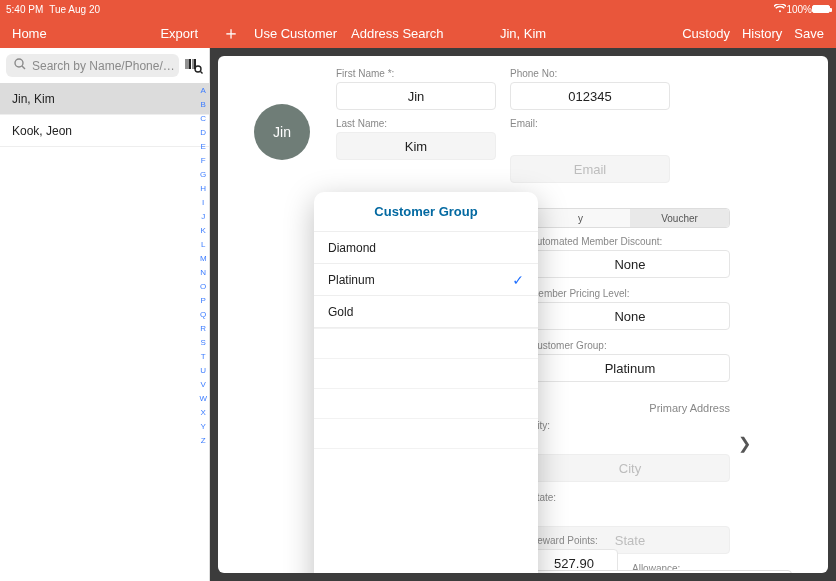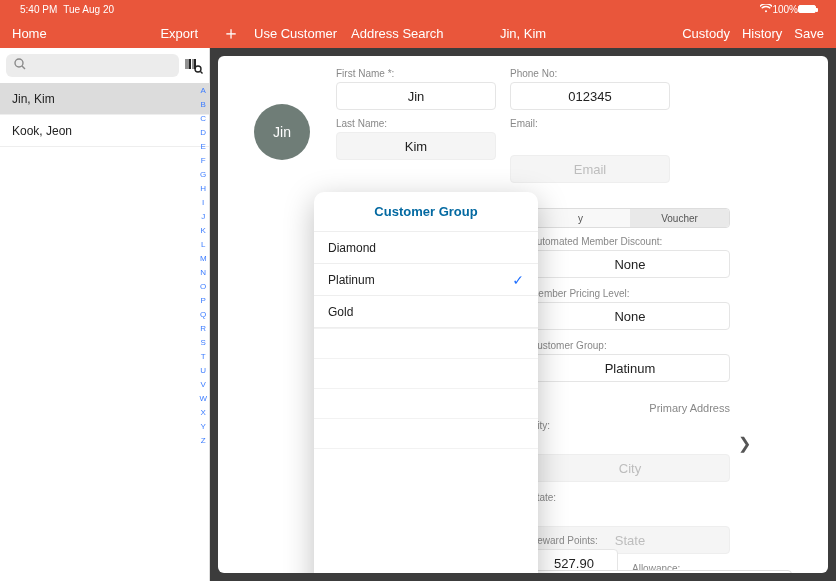--- a/index.html
+++ b/index.html
@@ -1,20 +1,20 @@
 <!DOCTYPE html>
 <html><head>
 <meta charset="utf-8">
 <style>
   * { box-sizing: border-box; margin: 0; padding: 0; font-family: -apple-system, Helvetica, Arial, sans-serif; }
   html, body { width: 836px; height: 581px; overflow: hidden; background: #fff; }
 
   .status-bar {
     height: 18px; background: #E9563B; color: #fff; display: flex;
-    align-items: center; justify-content: space-between; padding: 0 20px; font-size: 10px;
+    align-items: center; justify-content: space-between; padding: 0 6px; font-size: 10px;
   }
   .status-left { display: flex; gap: 6px; }
   .status-right { display: flex; align-items: center; gap: 0; }
   .battery { display: inline-block; width: 18px; height: 8px; border: 1px solid #fff; border-radius: 2px; position: relative; background: #fff;}
   .battery:after { content: ''; position: absolute; right: -3px; top: 2px; width: 2px; height: 4px; background: #fff; border-radius: 0 1px 1px 0;}
 
   .nav-bar { height: 30px; background: #E9563B; color: #fff; display: flex; align-items: center; font-size: 13px; }
   .nav-left { width: 210px; display: flex; align-items: center; justify-content: space-between; padding: 0 12px; }
   .nav-main { flex: 1; display: flex; align-items: center; position: relative; padding: 0 12px; }
   .nav-main-left { display: flex; align-items: center; gap: 14px; }
@@ -118,20 +118,21 @@
 
   <div class="sidebar">
     <div class="search-row">
       <div class="search-box">
         <span>
           <svg width="12" height="12" viewBox="0 0 12 12">
               <circle cx="5" cy="5" r="4" stroke="#8a8a8a" stroke-width="1.4" fill="none"></circle>
               <line x1="8" y1="8" x2="11" y2="11" stroke="#8a8a8a" stroke-width="1.4"></line>
             </svg>
         </span>
+        <span>Search by Name/Phone/…</span>
       </div>
       <span class="barcode-icon">
         <svg width="18" height="16" viewBox="0 0 18 16">
             <g stroke="#222" stroke-width="1">
               <line x1="1" y1="1" x2="1" y2="11"></line>
               <line x1="3" y1="1" x2="3" y2="11"></line>
               <line x1="5" y1="1" x2="5" y2="11" stroke-width="2"></line>
               <line x1="8" y1="1" x2="8" y2="11"></line>
               <line x1="10" y1="1" x2="10" y2="11" stroke-width="2"></line>
             </g>

